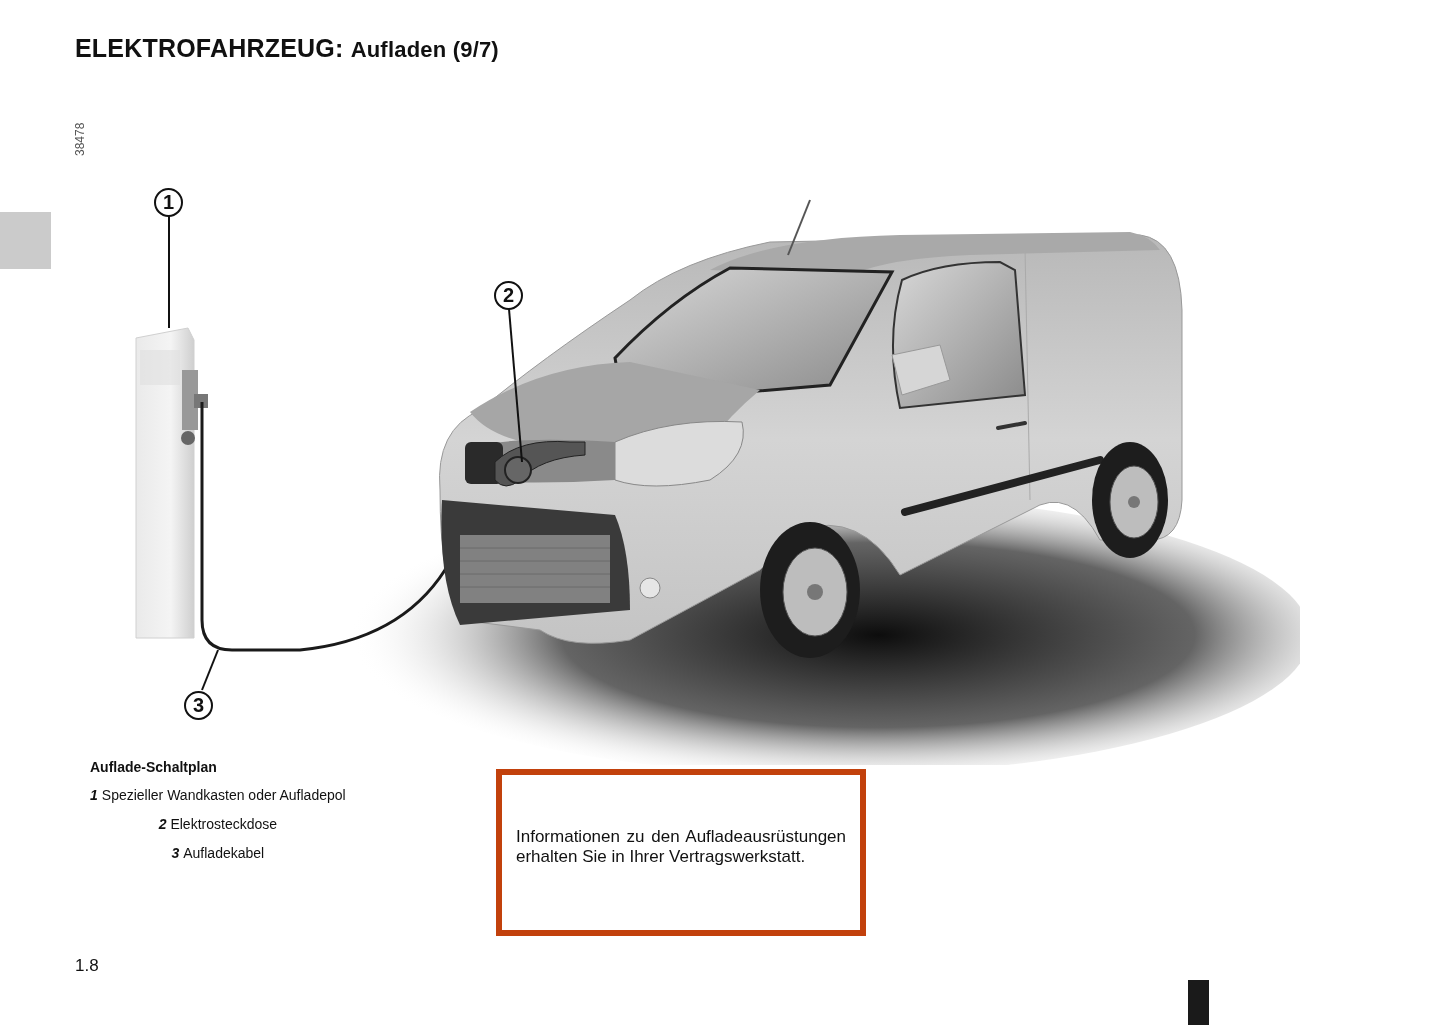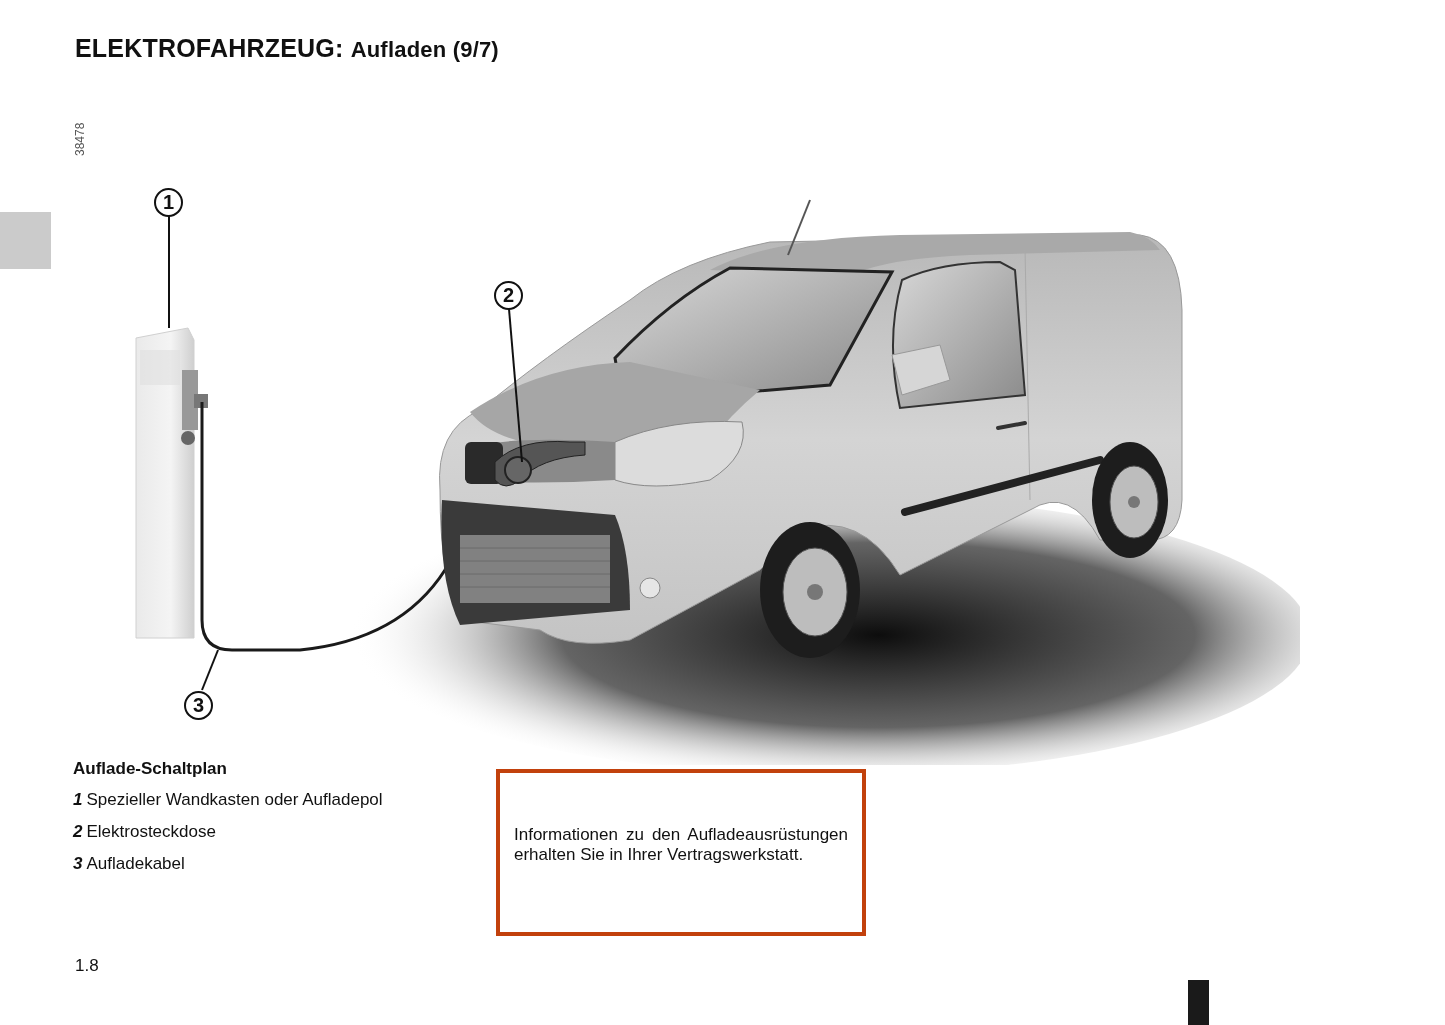--- a/index.html
+++ b/index.html
@@ -7,25 +7,25 @@
          font-family: "Liberation Sans", sans-serif; color: #111; }
   .page-title { position: absolute; left: 75px; top: 34px; font-size: 25px; font-weight: bold; letter-spacing: 0.2px; white-space: nowrap; }
   .page-title .title-sub { font-size: 22px; }
   .section-tab { position: absolute; left: 0; top: 212px; width: 51px; height: 57px; background: #cbcbcb; }
   .figure-id { position: absolute; left: 73px; top: 156px; font-size: 12px; color: #555;
                transform: rotate(-90deg); transform-origin: left top; white-space: nowrap; }
   .illustration { position: absolute; left: 70px; top: 180px; width: 1230px; height: 585px; }
   .callout { position: absolute; width: 29px; height: 29px; border: 2px solid #111; border-radius: 50%;
              background: #fff; box-sizing: border-box; display: flex; align-items: center; justify-content: center;
              font-size: 20px; font-weight: bold; }
-  .legend { position: absolute; left: 73px; top: 760px; font-size: 17px; line-height: 1; }
+  .legend { position: absolute; left: 90px; top: 760px; font-size: 14px; line-height: 1; }
   .legend-title { font-weight: bold; margin-bottom: 14px; }
-  .legend-item { margin-bottom: 15px; white-space: nowrap; }
+  .legend-item { margin-bottom: 15px; white-space: nowrap; text-align: center; }
   .legend-item .num { font-weight: bold; font-style: italic; margin-right: 4px; }
-  .info-box { position: absolute; left: 496px; top: 769px; width: 370px; height: 167px; border: 4px solid #c2410c;
+  .info-box { position: absolute; left: 496px; top: 769px; width: 370px; height: 167px; border: 6px solid #c2410c;
               box-sizing: border-box; padding: 52px 14px 0 14px; font-size: 17px; line-height: 1.2;
               text-align: justify; }
   .page-number { position: absolute; left: 75px; top: 956px; font-size: 17px; }
   .thumb-tab { position: absolute; left: 1188px; top: 980px; width: 21px; height: 45px; background: #1a1a1a; }
 </style>
 </head>
 <body>
 
 <div class="section-tab"></div>
 

